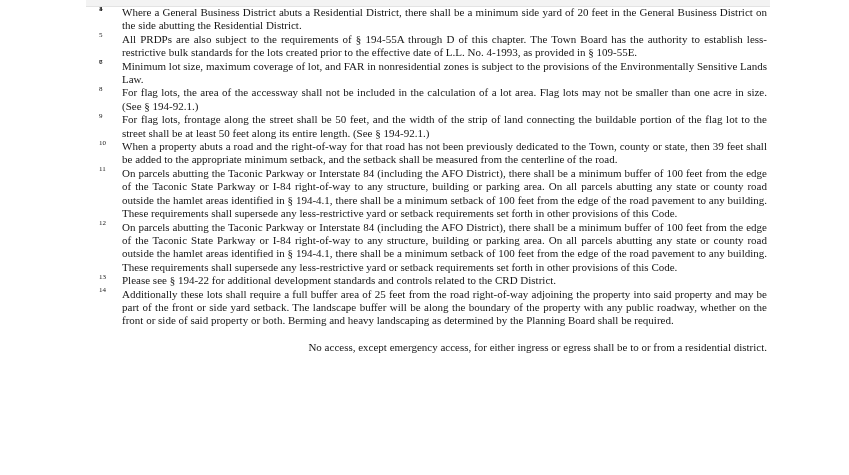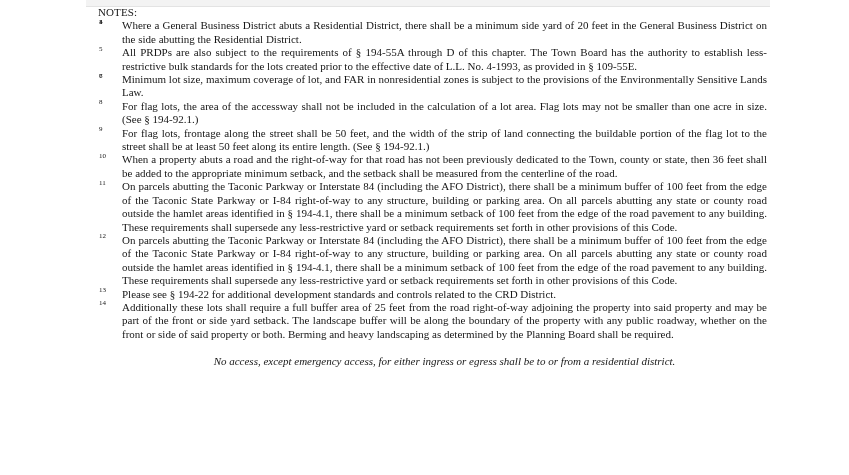--- a/index.html
+++ b/index.html
@@ -44,31 +44,29 @@
   .note .num {
     position: absolute;
     left: 1px;
     top: -2.5px;
     font-size: 7px;
     line-height: 10px;
   }
   .footer-line {
     margin-top: 13.4px;
     padding-left: 24px;
-    text-align: center;
-    font-style: italic;
+    text-align: right;
   }
 </style>
 </head>
 <body>
 
 <div class="page">
   <div class="topbar"></div>
   <div class="content">
-    <div class="heading">NOTES:</div>
 
     <div class="note">
       <span class="num">1</span>
     </div>
 
 
     <div class="note">
       <span class="num">3</span>
     </div>
 
@@ -96,21 +94,21 @@
       <span class="text">For flag lots, the area of the accessway shall not be included in the calculation of a lot area. Flag lots may not be smaller than one acre in size. (See § 194-92.1.)</span>
     </div>
 
     <div class="note">
       <span class="num">9</span>
       <span class="text">For flag lots, frontage along the street shall be 50 feet, and the width of the strip of land connecting the buildable portion of the flag lot to the street shall be at least 50 feet along its entire length. (See § 194-92.1.)</span>
     </div>
 
     <div class="note">
       <span class="num">10</span>
-      <span class="text">When a property abuts a road and the right-of-way for that road has not been previously dedicated to the Town, county or state, then 36 feet shall be added to the appropriate minimum setback, and the setback shall be measured from the centerline of the road.</span>
+      <span class="text">When a property abuts a road and the right-of-way for that road has not been previously dedicated to the Town, county or state, then 39 feet shall be added to the appropriate minimum setback, and the setback shall be measured from the centerline of the road.</span>
     </div>
 
     <div class="note">
       <span class="num">11</span>
       <span class="text">On parcels abutting the Taconic Parkway or Interstate 84 (including the AFO District), there shall be a minimum buffer of 100 feet from the edge of the Taconic State Parkway or I-84 right-of-way to any structure, building or parking area. On all parcels abutting any state or county road outside the hamlet areas identified in § 194-4.1, there shall be a minimum setback of 100 feet from the edge of the road pavement to any building. These requirements shall supersede any less-restrictive yard or setback requirements set forth in other provisions of this Code.</span>
     </div>
 
     <div class="note">
       <span class="num">12</span>
       <span class="text">On parcels abutting the Taconic Parkway or Interstate 84 (including the AFO District), there shall be a minimum buffer of 100 feet from the edge of the Taconic State Parkway or I-84 right-of-way to any structure, building or parking area. On all parcels abutting any state or county road outside the hamlet areas identified in § 194-4.1, there shall be a minimum setback of 100 feet from the edge of the road pavement to any building. These requirements shall supersede any less-restrictive yard or setback requirements set forth in other provisions of this Code.</span>

